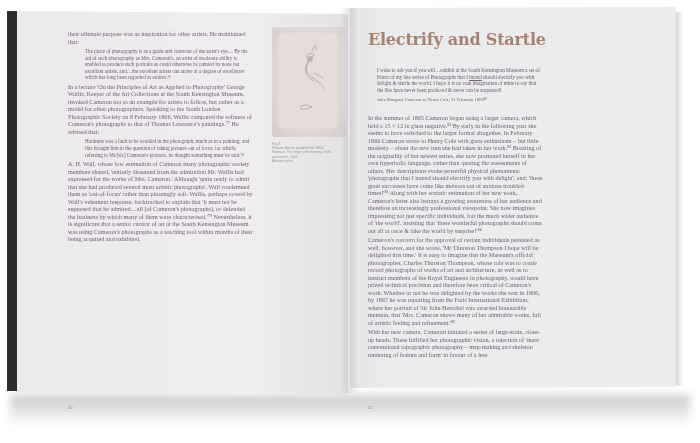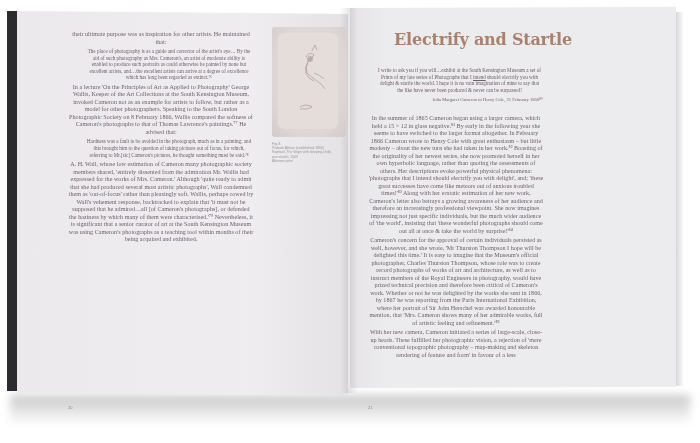--- a/index.html
+++ b/index.html
@@ -27,21 +27,21 @@
       transform: skewY(-0.2deg); transform-origin: left top;
     }
     .spine-shade {
       position: absolute; left: 340px; top: 8px; width: 18px; height: 385px;
       background: linear-gradient(90deg, rgba(0,0,0,0) 0%, rgba(120,115,125,0.18) 50%, rgba(0,0,0,0) 100%);
     }
     .right-edge {
       position: absolute; left: 676px; top: 12px; width: 8px; height: 374px;
       background: linear-gradient(90deg, #d8d6d9, #ffffff);
     }
-    .txt { color: #6c5f6b; text-align: center; }
+    .txt { color: #6c5f6b; }
     .body-text { font-size: 6.1px; line-height: 7.5px; letter-spacing: 0.02px; }
     .quote-text { font-size: 5.1px; line-height: 6.6px; }
     .left-col { position: absolute; left: 68px; top: 31px; width: 186px; }
     .left-col p { margin: 0 0 2px 0; }
     .left-col .quote { margin: 2px 0 3px 17px; width: 168px; }
     .figure {
       position: absolute; left: 272px; top: 27px; width: 74px; height: 110px;
       background: radial-gradient(ellipse at 50% 45%, #e7e1de 0%, #ddd6d4 70%, #d2cbca 100%);
       border-radius: 3px;
     }

